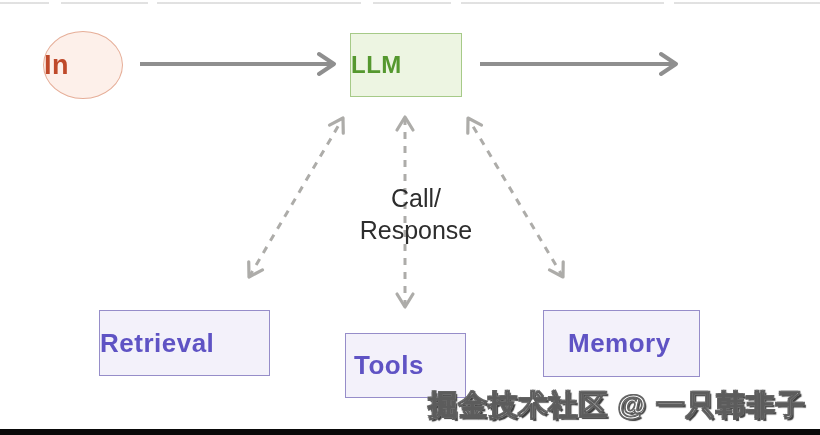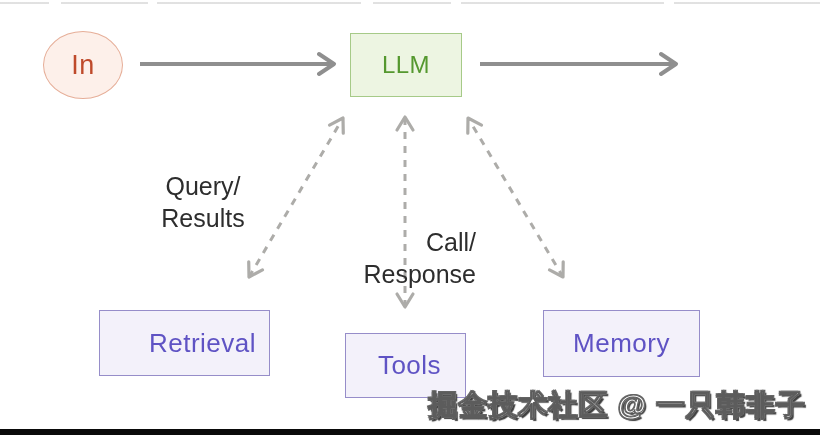--- a/index.html
+++ b/index.html
@@ -31,22 +31,21 @@
   svg.edges {
     position: absolute;
     top: 0; left: 0;
     width: 820px; height: 435px;
   }
 
   .node {
     position: absolute;
     display: flex;
     align-items: center;
-    justify-content: center;
-    font-weight: normal;
+    font-weight: bold;
     letter-spacing: 0.5px;
   }
 
   .node-io {
     background: #fdf0ea;
     border: 1.5px solid #e6ae98;
     color: #bf4a2b;
     font-size: 27px;
   }
   .node-in  { left: 43px; top: 31px; width: 80px; height: 68px; border-radius: 50%; }
@@ -59,34 +58,34 @@
     color: #55982f;
     font-size: 24px;
   }
 
   .node-module {
     background: #f3f1fa;
     border: 1.5px solid #968dc9;
     color: #5f53c4;
     font-size: 26px;
   }
-  .node-retrieval { left: 99px;  top: 310px; width: 171px; height: 66px; padding-left: 36px; }
+  .node-retrieval { left: 99px;  top: 310px; width: 171px; height: 66px; }
   .node-tools     { left: 345px; top: 333px; width: 121px; height: 65px; padding-left: 8px; }
-  .node-memory    { left: 543px; top: 310px; width: 157px; height: 67px; }
+  .node-memory    { left: 543px; top: 310px; width: 157px; height: 67px; padding-left: 24px; }
 
   .edge-label {
     position: absolute;
     white-space: pre-line;
     color: #2d2d2d;
     font-size: 25px;
     line-height: 32px;
     font-weight: 500;
   }
   .edge-label-query { left: 115px; top: 170px; width: 176px; text-align: center; }
-  .edge-label-call  { left: 324px; top: 182px; width: 152px; text-align: right; margin-top: 44px; }
+  .edge-label-call  { left: 340px; top: 182px; width: 152px; text-align: center; }
   .edge-label-read  { left: 563px; top: 167px; text-align: left; }
 
   .watermark {
     position: absolute;
     right: 14px; bottom: 9px;
     font-size: 29px;
     font-weight: bold;
     letter-spacing: 1px;
     color: #ffffff;
     -webkit-text-stroke: 1px #5c5c5c;
@@ -147,22 +146,20 @@
   </div>
 
   <div class="node node-module node-tools">
     <span>Tools</span>
   </div>
 
   <div class="node node-module node-memory">
     <span>Memory</span>
   </div>
 
-  <div class="edge-label edge-label-query">Query/
-Results</div>
 
   <div class="edge-label edge-label-call">Call/
 Response</div>
 
 
   <div class="watermark">掘金技术社区 @ 一只韩非子</div>
 
   <div class="bottom-bar"></div>
 
 </div>

